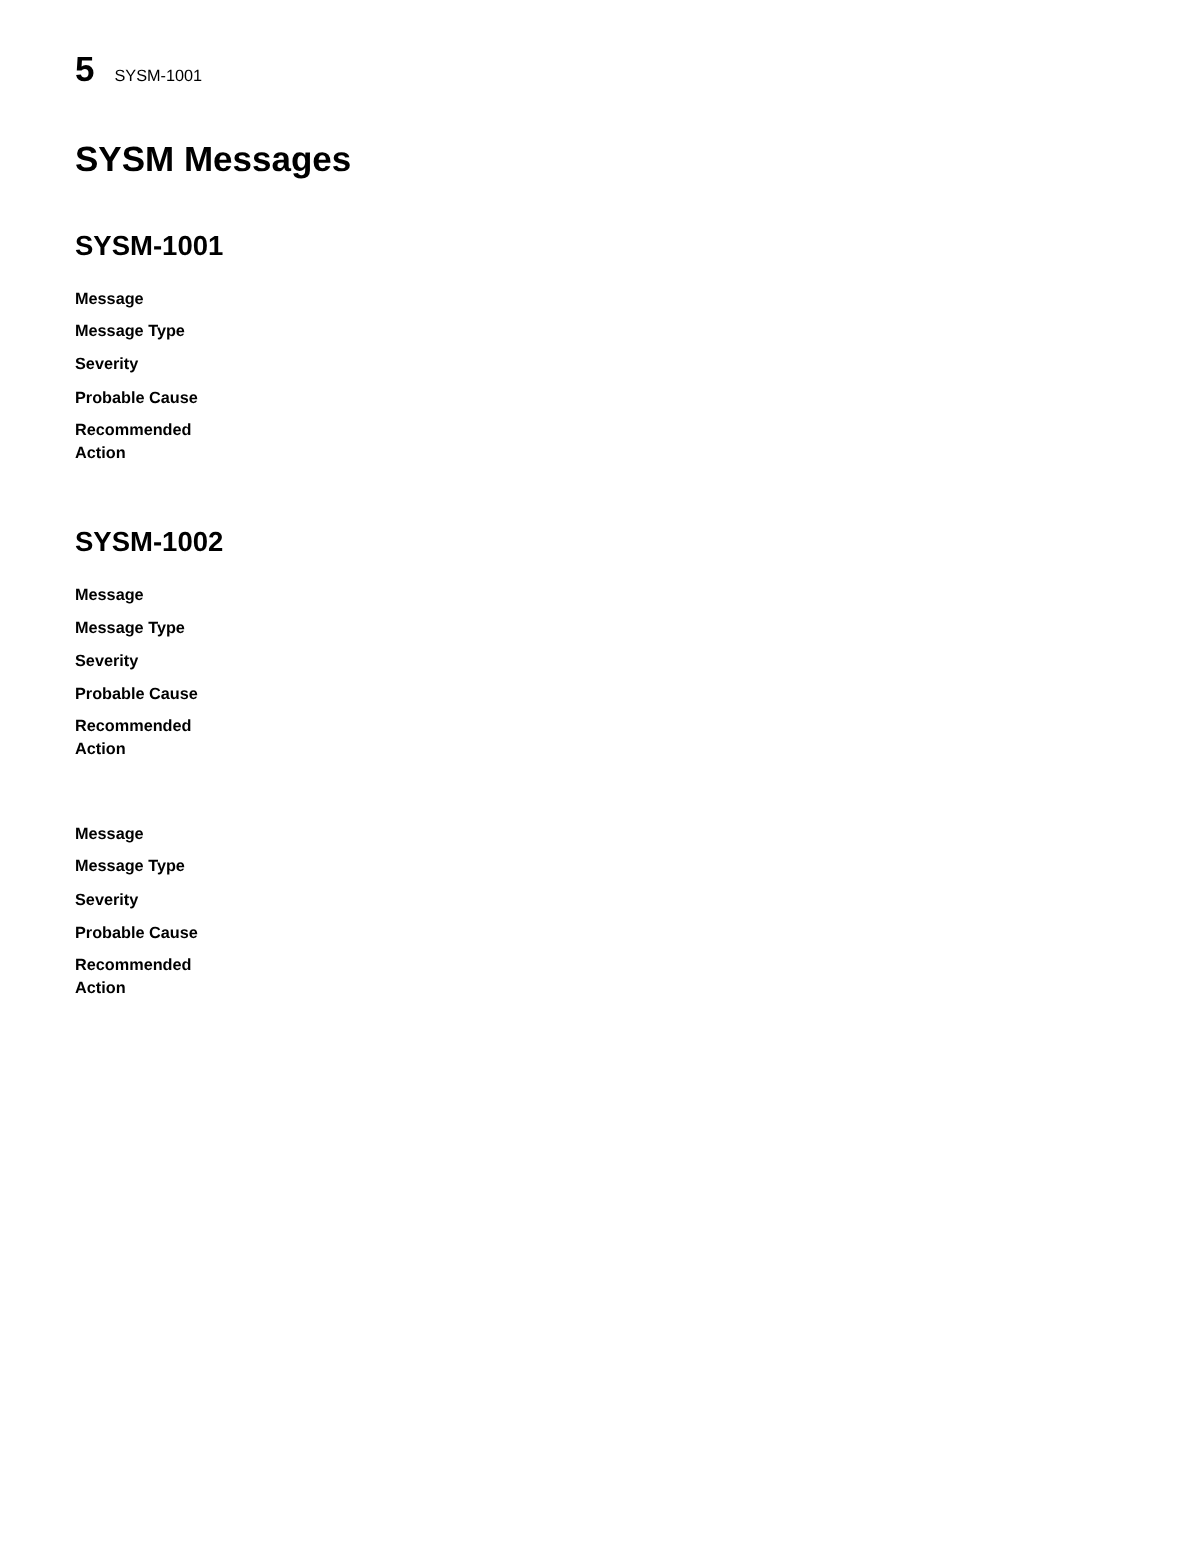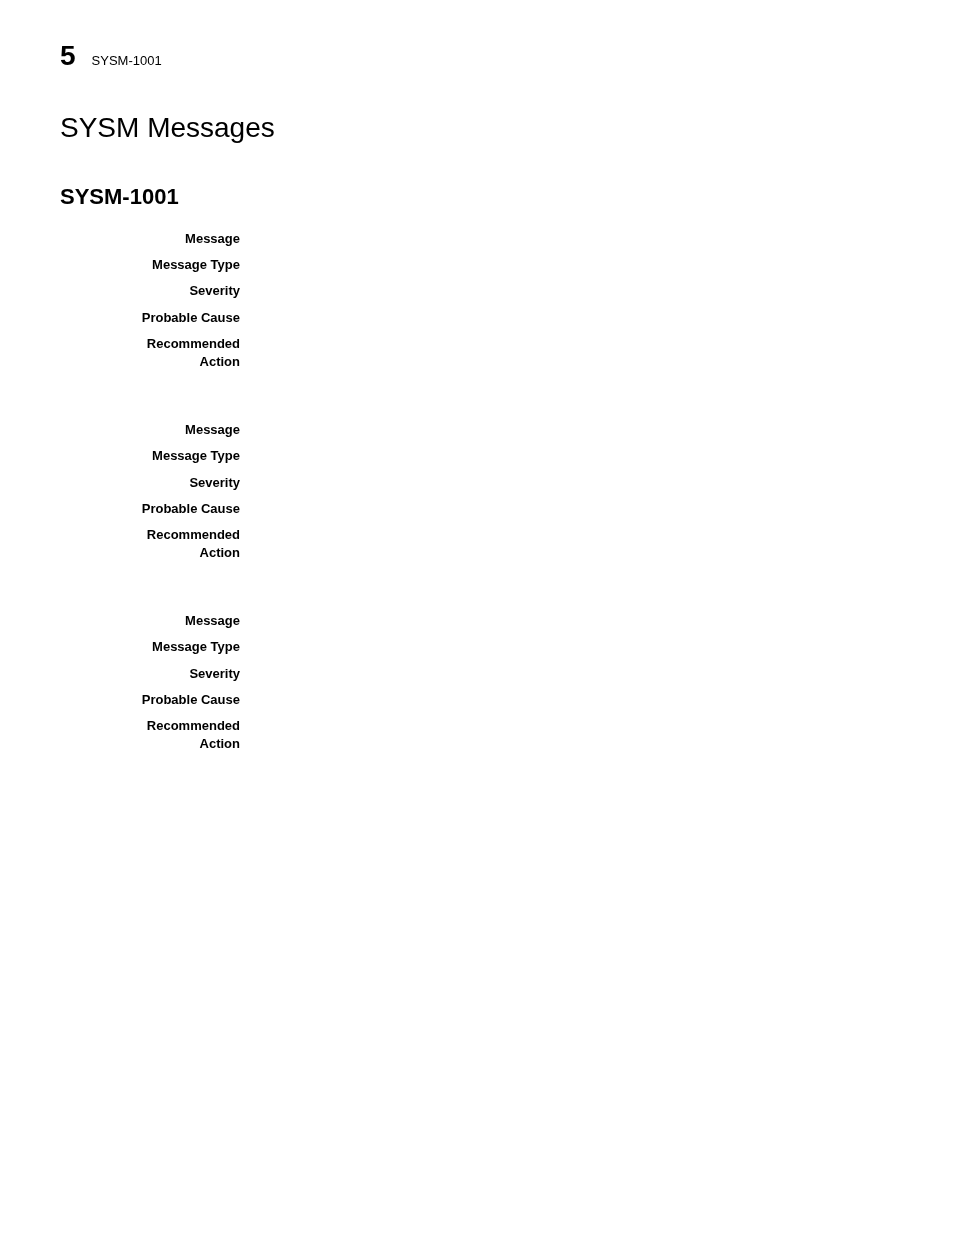--- a/index.html
+++ b/index.html
@@ -31,21 +31,21 @@
     }
 
     .page-header-title {
       font-size: 13px;
       font-weight: normal;
       color: #000;
     }
 
     .chapter-title {
       font-size: 28px;
-      font-weight: normal;
+      font-weight: bold;
       margin-bottom: 40px;
     }
 
     .message-section {
       margin-bottom: 50px;
     }
 
     .message-id {
       font-size: 22px;
       font-weight: bold;
@@ -53,21 +53,21 @@
     }
 
     .field-row {
       display: flex;
       margin-bottom: 8px;
     }
 
     .field-label {
       width: 200px;
       min-width: 200px;
-      text-align: right;
+      text-align: left;
       font-weight: bold;
       font-size: 13px;
       padding-right: 20px;
       line-height: 1.4;
     }
 
     .field-value {
       flex: 1;
       font-size: 13px;
       line-height: 1.4;
@@ -102,20 +102,21 @@
       <div class="field-row">
         <div class="field-label">Probable Cause</div>
         <div class="field-value"></div>
       </div>
       <div class="field-row">
         <div class="field-label">Recommended<br>Action</div>
         <div class="field-value"></div>
       </div>
     </div>
     <div class="message-section">
+      <div class="message-id">SYSM-1002</div>
       <div class="field-row">
         <div class="field-label">Message</div>
         <div class="field-value"></div>
       </div>
       <div class="field-row">
         <div class="field-label">Message Type</div>
         <div class="field-value"></div>
       </div>
       <div class="field-row">
         <div class="field-label">Severity</div>

